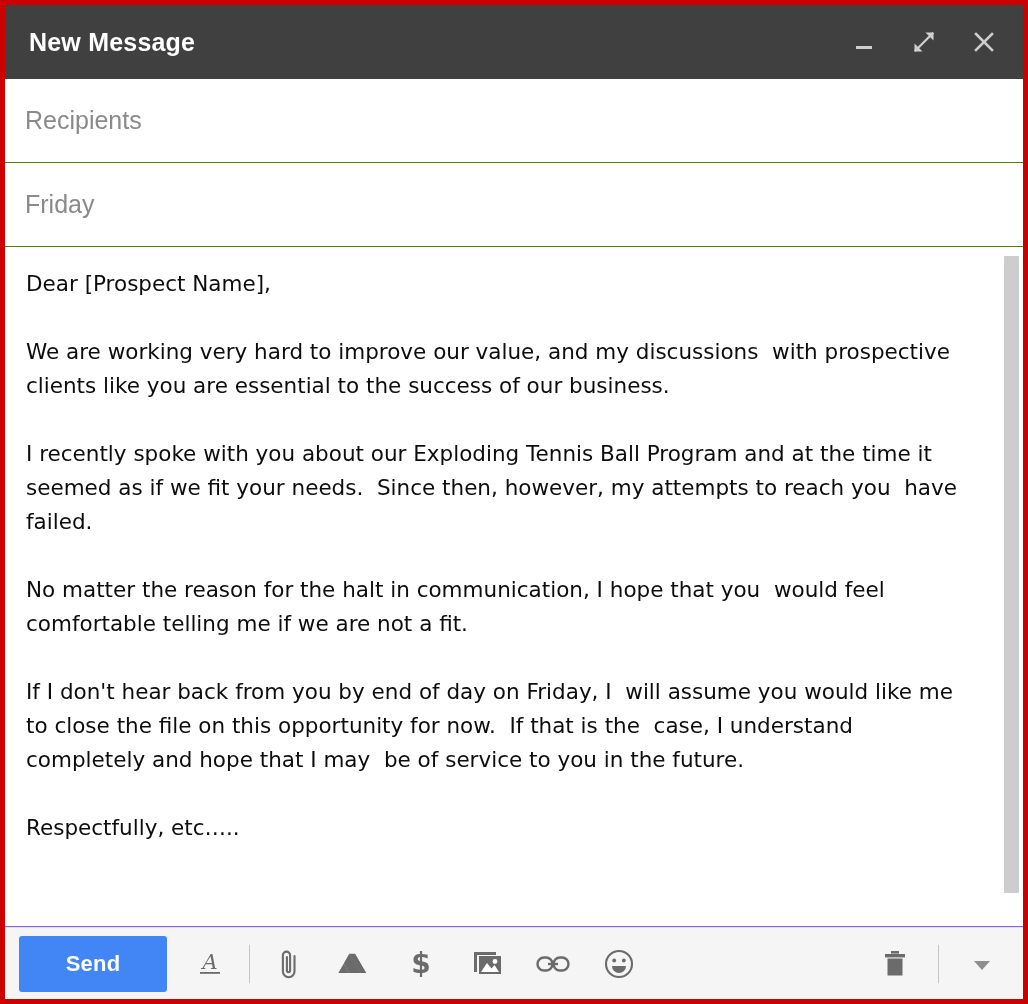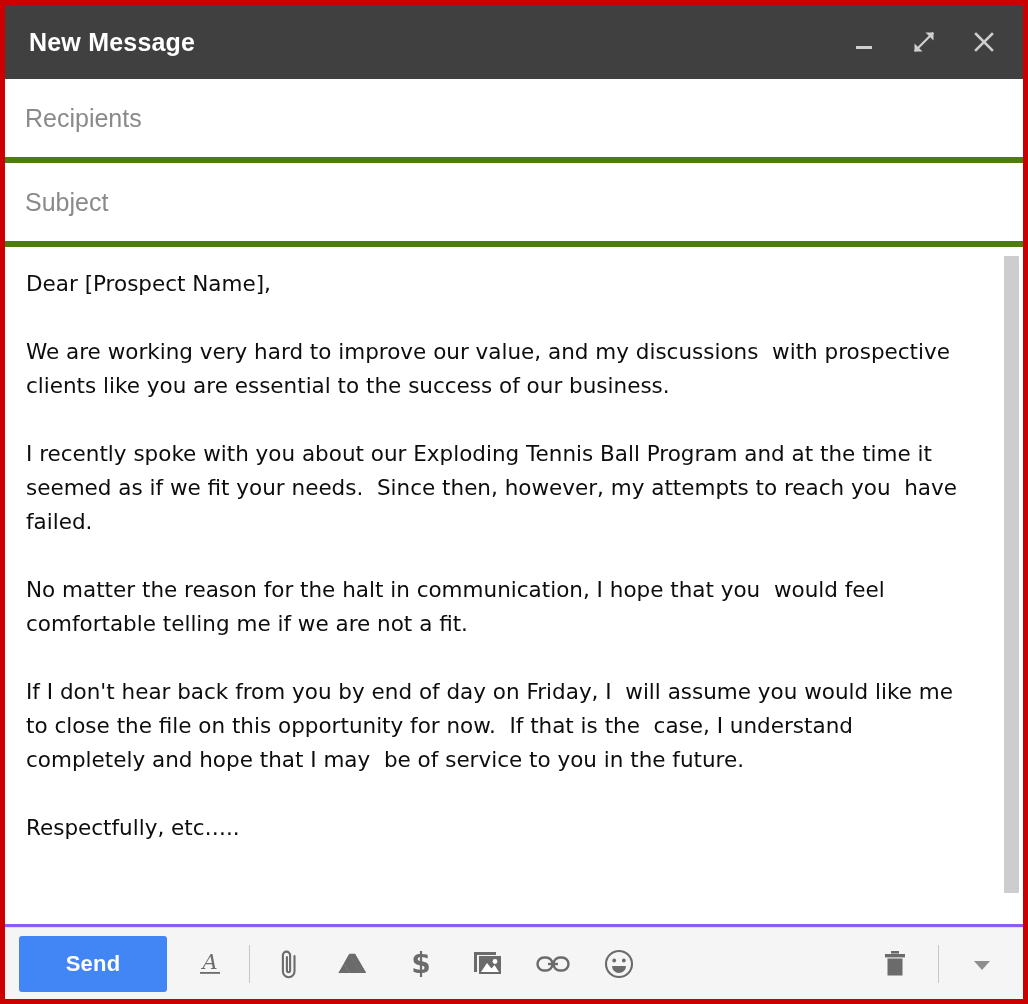--- a/index.html
+++ b/index.html
@@ -52,40 +52,40 @@
     align-items: center;
     justify-content: center;
     cursor: pointer;
   }
   .winbtn svg { display: block; }
 
   
   .field-row {
     height: 84px;
     box-sizing: border-box;
-    border-bottom: 6px solid #4d7c0f;
+    border-bottom: 1px solid #4d7c0f;
     display: flex;
     align-items: center;
     padding: 0 20px;
     background: #ffffff;
     flex: 0 0 auto;
   }
   .field-placeholder {
     color: #8a8a8a;
     font-size: 25px;
     font-weight: normal;
   }
 
   
   .body-wrap {
     position: relative;
     flex: 1 1 auto;
     background: #ffffff;
     overflow: hidden;
-    border-bottom: 3px solid #8b5cf6;
+    border-bottom: 1px solid #8b5cf6;
   }
   .body-text {
     position: absolute;
     left: 21px;
     top: 20px;
     right: 58px;
     font-family: "DejaVu Sans", sans-serif;
     font-size: 21.5px;
     line-height: 34px;
     color: #0d0d0d;
@@ -190,21 +190,21 @@
       </div>
 
     </div>
   </div>
 
   <div class="field-row">
     <span class="field-placeholder">Recipients</span>
   </div>
 
   <div class="field-row">
-    <span class="field-placeholder">Subject</span>
+    <span class="field-placeholder">Friday</span>
   </div>
 
   <div class="body-wrap">
     <div class="body-text">Dear [Prospect Name],
 
 We are working very hard to improve our value, and my discussions  with prospective clients like you are essential to the success of our business.
 
 I recently spoke with you about our Exploding Tennis Ball Program and at the time it seemed as if we fit your needs.  Since then, however, my attempts to reach you  have failed.
 
 No matter the reason for the halt in communication, I hope that you  would feel comfortable telling me if we are not a fit.

